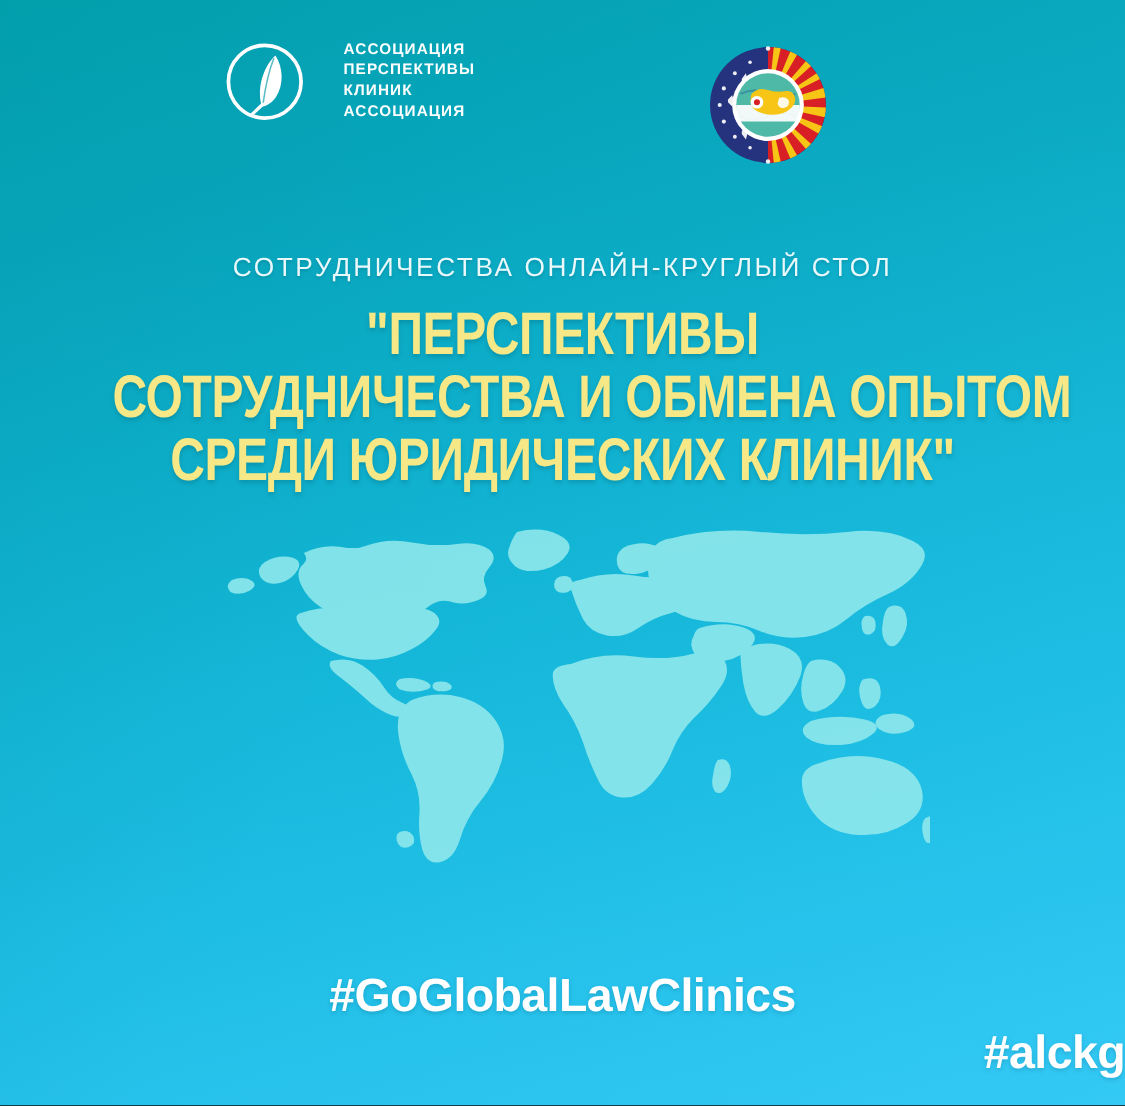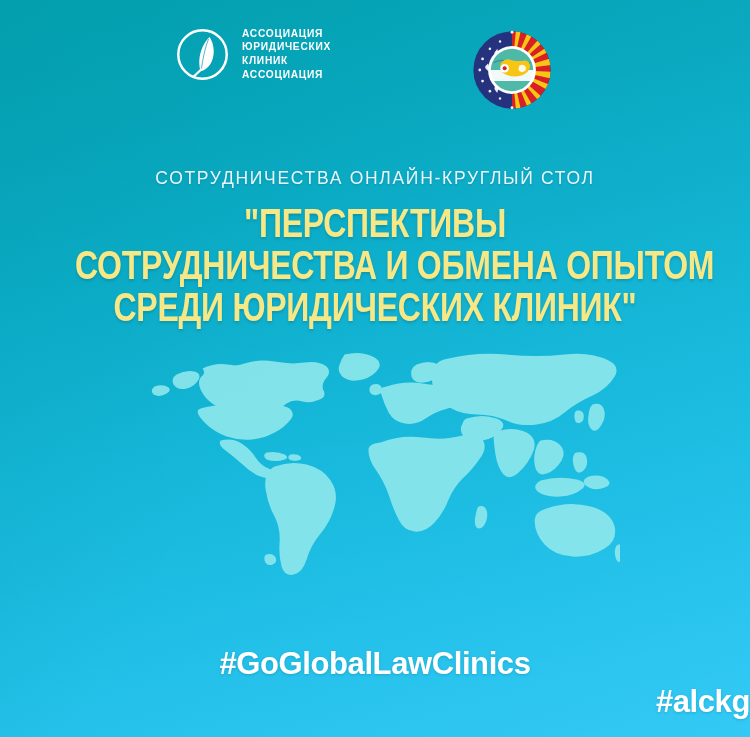--- a/index.html
+++ b/index.html
@@ -37,25 +37,25 @@
   .logo-row {
     position: absolute;
     top: 0;
     left: 0;
     width: 750px;
     height: 125px;
     z-index: 3;
   }
   .alc-logo {
     position: absolute;
-    left: 174px;
+    left: 148px;
     top: 26px;
     display: flex;
     align-items: center;
-    gap: 11px;
+    gap: 24px;
   }
   .alc-mark {
     width: 57px;
     height: 57px;
     flex: 0 0 57px;
   }
   .alc-text {
     display: flex;
     flex-direction: column;
     gap: 1px;
@@ -151,21 +151,21 @@
       <span class="alc-mark">
         <svg viewBox="0 0 60 60" xmlns="http://www.w3.org/2000/svg">
           <circle cx="30" cy="30" r="25.5" fill="none" stroke="#ffffff" stroke-width="2.6"></circle>
           <path d="M37.5 11.5 C43 20 43.5 32 38 40.5 C35.5 44.5 31.5 47 28 47.5 C26.5 43 26 36 27.6 29.5 C29.4 22 33 15.5 37.5 11.5 Z" fill="#ffffff"></path>
           <path d="M36.4 13.5 C33 22 30.5 33 28.8 45.5" fill="none" stroke="#2aa6b4" stroke-width="1.1" opacity="0.75"></path>
           <path d="M28.6 45.8 L20.5 53.5" fill="none" stroke="#ffffff" stroke-width="2.3" stroke-linecap="round"></path>
         </svg>
       </span>
       <span class="alc-text">
         <span>АССОЦИАЦИЯ</span>
-        <span>ЮРИДИЧЕСКИХ</span>
+        <span>ПЕРСПЕКТИВЫ</span>
         <span>КЛИНИК</span>
         <span>АССОЦИАЦИЯ</span>
       </span>
     </div>
 
     <span class="emblem">
       <svg viewBox="0 0 100 100" xmlns="http://www.w3.org/2000/svg">
         <defs>
           <clipPath id="ringclip">
             <circle cx="50" cy="50" r="42"></circle>

